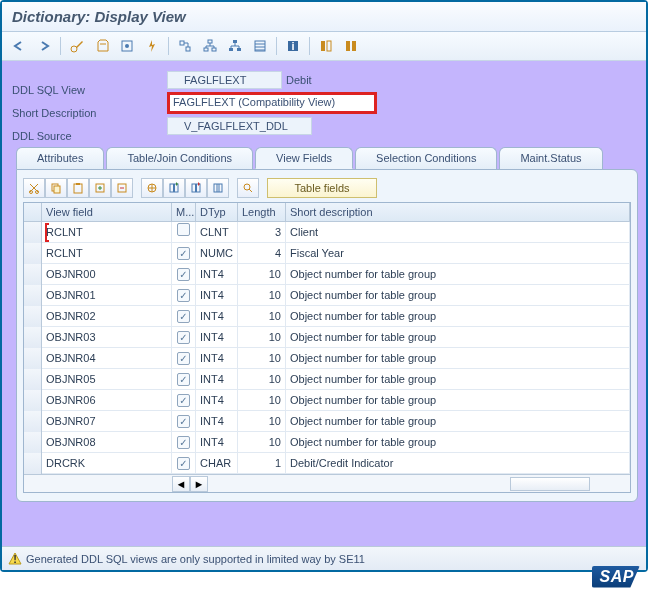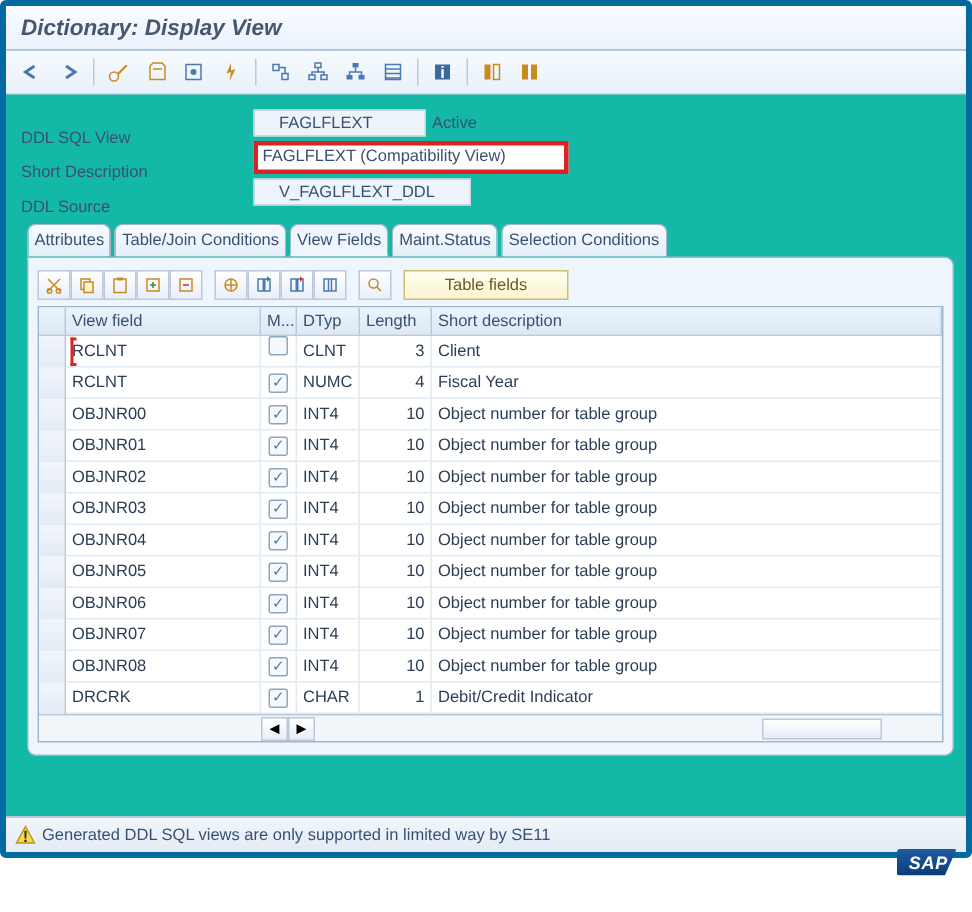--- a/index.html
+++ b/index.html
@@ -1,31 +1,31 @@
 <!DOCTYPE html>
 <html><head>
 <meta charset="utf-8">
 <style>
   * { box-sizing: border-box; font-family: Arial, sans-serif; font-size: 11px; }
   body { margin: 0; padding: 0; background: #fff; width: 648px; height: 608px; overflow: hidden; }
-  .window { width: 648px; height: 572px; border: 4px solid #0369a1; border-radius: 4px; background: #14b8a6; position: relative; }
+  .window { width: 648px; height: 572px; border: 2px solid #0369a1; border-radius: 4px; background: #c4b5fd; position: relative; }
   .title-bar { background: linear-gradient(#fafcff,#eaf2fc); padding: 6px 10px; border-bottom: 1px solid #b8cce0; }
   .title-bar span { font-size: 15px; font-weight: bold; font-style: italic; color: #45586f; }
   .toolbar { background: linear-gradient(#f7fbff,#e8f0f9); padding: 4px 6px; border-bottom: 1px solid #c7d6e6; display: flex; gap: 3px; align-items: center; }
   .tbtn { width: 22px; height: 20px; display: inline-flex; align-items: center; justify-content: center; cursor: pointer; border-radius: 2px; }
   .sep { width: 1px; height: 18px; background: #b8cce0; margin: 0 2px; }
   .form-area { padding: 8px 10px 0 10px; }
   .form-row { display: flex; align-items: center; height: 22px; margin-bottom: 1px; }
   .form-label { width: 155px; color: #3a5073; margin-top: 20px; }
   .form-val { background: #ecf3fb; border: 1px solid #c7d6e6; height: 18px; line-height: 16px; padding: 0 16px; color: #3a5073; }
   .form-val.v1 { width: 115px; }
   .form-status { margin-left: 4px; color: #3a5073; }
   .desc-highlight { border: 3px solid #d22; background: #fff; padding: 1px 3px; height: 22px; width: 210px; color: #3a5073; }
   .tabs { display: flex; margin: 10px 8px 0 14px; }
-  .tab { background: linear-gradient(#f7fbff,#e4eef8); border: 1px solid #9fb6cf; border-bottom: none; padding: 4px 4px; margin-right: 2px; border-radius: 6px 6px 0 0; color: #3a5073; cursor: pointer; }
+  .tab { background: linear-gradient(#f7fbff,#e4eef8); border: 1px solid #9fb6cf; border-bottom: none; padding: 4px 20px; margin-right: 2px; border-radius: 6px 6px 0 0; color: #3a5073; cursor: pointer; }
   .tab.active { background: #eef5fc; border-bottom: 1px solid #eef5fc; position: relative; z-index: 2; }
   .tab-pane { border: 1px solid #9fb6cf; margin: 0 8px 0 14px; background: #eef5fc; padding: 8px 6px; border-radius: 0 6px 6px 6px; }
   .mini-toolbar { display:flex; gap:0; align-items:center; margin-bottom:4px; }
   .mini-toolbar .mb { width:22px; height:20px; border:1px solid #b9c9da; background:linear-gradient(#fff,#e8effa); display:inline-flex; align-items:center; justify-content:center; cursor:pointer; }
   .mini-toolbar .gap { width:8px; }
   .tf-btn { width:110px; height:20px; border:1px solid #cebf6f; background:linear-gradient(#fffef2,#fbf4d0); text-align:center; line-height:18px; color:#6a5b1f; cursor:pointer; margin-left:8px; }
   .grid { border:1px solid #9fb6cf; background:#fff; }
   .grid-head { display:flex; background:linear-gradient(#ecf3fb,#dde9f5); border-bottom:1px solid #b9c9da; }
   .gh { border-right:1px solid #b9c9da; padding:3px 4px; color:#3a5073; }
   .c-sel{width:18px;} .c-vf{width:130px;} .c-m{width:24px;text-align:center;} .c-dt{width:42px;} .c-len{width:48px; text-align:left;} .c-sd{flex:1;}
@@ -35,21 +35,21 @@
   .rowbtn { width:18px; height:21px; background:linear-gradient(#f2f6fb,#e3ebf5); border-right:1px solid #b9c9da; }
   .chk { width:13px; height:13px; border:1px solid #8fa5bd; border-radius:2px; display:inline-flex; align-items:center; justify-content:center; background:#f5f9fd; }
   .chk.on::after { content:"✓"; font-size:10px; color:#5a7a9b; }
   .red-bracket-l { border-left:2px solid #d22; border-top:2px solid #d22; border-bottom:2px solid #d22; width:4px; height:19px; position:absolute; margin-left:-1px; margin-top:1px; }
   .hscroll { display:flex; border-top:1px solid #b9c9da; align-items:center; background:#f2f6fb; height:18px; }
   .hscroll .arrow { width:18px; height:16px; border:1px solid #b9c9da; background:linear-gradient(#fff,#e8eef6); text-align:center; line-height:14px; cursor:pointer; }
   .hscroll .track { flex:1; }
   .hscroll .thumb { width:80px; height:14px; border:1px solid #b9c9da; background:linear-gradient(#fff,#e8eef6); float:right; margin-right:40px;}
   .status-bar { position:absolute; bottom:0; left:0; right:0; height:24px; background:linear-gradient(#f2f6fb,#e3ebf5); border-top:1px solid #b9c9da; display:flex; align-items:center; padding:0 6px; justify-content:space-between; }
   .status-bar .warn { display:flex; align-items:center; gap:4px; color:#3a5073; }
-  .sap-logo { font-family: Arial Black, Arial; font-weight:900; font-style:italic; color:#fff; background:linear-gradient(#1e5aa0,#0a3d78); padding:2px 6px 2px 8px; border-radius:2px; clip-path: polygon(0 0, 100% 0, 80% 100%, 0 100%); font-size:12px; letter-spacing:0.5px;margin-top:36px;}
+  .sap-logo { font-family: Arial Black, Arial; font-weight:900; font-style:italic; color:#fff; background:linear-gradient(#1e5aa0,#0a3d78); padding:2px 6px 2px 8px; border-radius:2px; clip-path: polygon(0 0, 100% 0, 80% 100%, 0 100%); font-size:16px; letter-spacing:0.5px;margin-top:36px;}
   svg { display:block; }
 </style>
 </head>
 <body>
 
 <div class="window">
   <div class="title-bar">
     <span>Dictionary: Display View</span>
   </div>
 
@@ -136,38 +136,38 @@
           <rect x="2" y="2" width="4" height="10" fill="#c98b1f"></rect>
           <rect x="8" y="2" width="4" height="10" fill="#c98b1f"></rect>
         </svg>
       </span>
   </div>
 
   <div class="form-area">
     <div class="form-row">
       <span class="form-label">DDL SQL View</span>
       <span class="form-val v1">FAGLFLEXT</span>
-      <span class="form-status">Active</span>
+      <span class="form-status">Debit</span>
     </div>
     <div class="form-row">
       <span class="form-label">Short Description</span>
       <span class="desc-highlight">FAGLFLEXT (Compatibility View)</span>
     </div>
     <div class="form-row">
       <span class="form-label">DDL Source</span>
       <span class="form-val" style="width:145px">V_FAGLFLEXT_DDL</span>
     </div>
   </div>
 
   <div class="tabs">
     <div class="tab">Attributes</div>
     <div class="tab">Table/Join Conditions</div>
     <div class="tab active">View Fields</div>
+    <div class="tab">Selection Conditions</div>
     <div class="tab">Maint.Status</div>
-    <div class="tab">Selection Conditions</div>
   </div>
 
   <div class="tab-pane">
     <div class="mini-toolbar">
       <span class="mb">
           <svg width="12" height="12">
             <path d="M2 2 L10 10 M10 2 L2 10" stroke="#c98b1f"></path>
             <circle cx="3" cy="10" r="1.5" fill="none" stroke="#c98b1f"></circle>
             <circle cx="9" cy="10" r="1.5" fill="none" stroke="#c98b1f"></circle>
           </svg>

